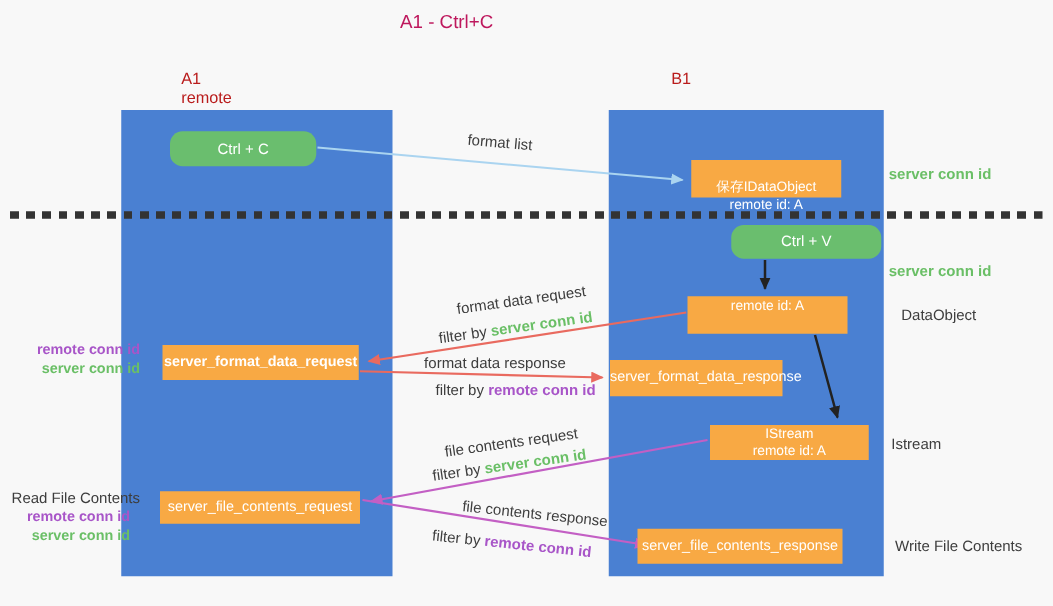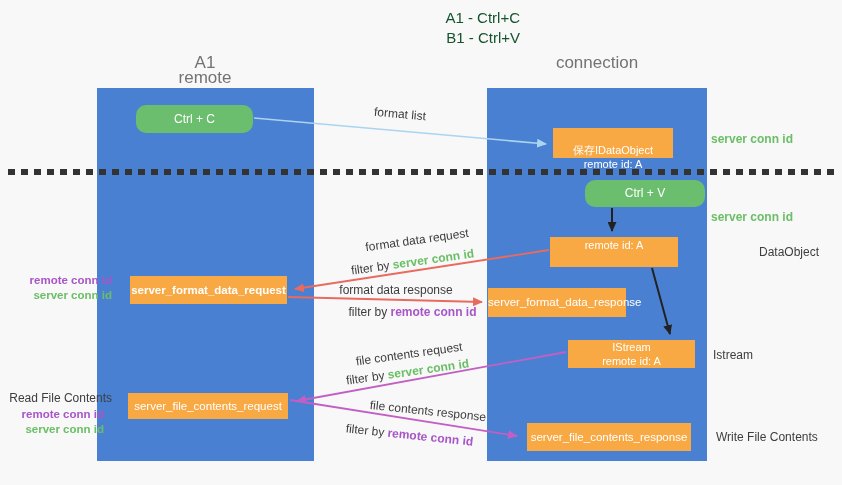--- a/index.html
+++ b/index.html
@@ -4,23 +4,23 @@
 <style>
   html,body{margin:0;padding:0;}
   body{
     width:842px;height:485px;position:relative;overflow:hidden;
     background:#f8f8f8;
     font-family:"Liberation Sans", sans-serif;
     color:#3d3d3d;
   }
   .abs{position:absolute;}
   
-  .title{left:320px;top:8px;width:200px;text-align:right;font-size:15px;line-height:20px;color:#14532d;}
+  .title{left:320px;top:8px;width:200px;text-align:left;font-size:15px;line-height:20px;color:#be185d;}
   
-  .lane-header{width:120px;text-align:center;font-size:17px;line-height:15px;color:#737373;}
+  .lane-header{width:120px;font-size:13px;line-height:15px;color:#b91c1c;}
   
   .lane{background:#4a80d2;z-index:1;}
   #lane-a{left:97px;top:88px;width:217px;height:373px;}
   #lane-b{left:487px;top:88px;width:220px;height:373px;}
   
   .divider{
     left:8px;top:169px;width:826px;height:6px;z-index:4;
     background:repeating-linear-gradient(90deg,#333 0 7px,transparent 7px 13px);
   }
   
@@ -29,21 +29,21 @@
   .node.orange{background:#f8a944;}
   .node .l{line-height:14px;font-size:11px;}
   #box-ctrl-c{left:136px;top:105px;width:117px;height:28px;line-height:28px;font-size:12px;}
   #box-save-obj{left:553px;top:128px;width:120px;height:30px;padding-top:15px;box-sizing:border-box;}
   #box-ctrl-v{left:553px;top:180px;width:120px;height:27px;line-height:27px;font-size:12px;margin-left:32px;}
   #box-getdata{left:550px;top:237px;width:128px;height:30px;padding-top:1px;box-sizing:border-box;}
   #box-fmt-req{left:130px;top:276px;width:157px;height:28px;line-height:28px;font-weight:bold;}
   #box-fmt-resp{left:488px;top:288px;width:138px;height:29px;line-height:29px;}
   #box-istream{left:568px;top:340px;width:127px;height:28px;box-sizing:border-box;}
   #box-file-req{left:128px;top:393px;width:160px;height:26px;line-height:26px;}
-  #box-file-resp{left:527px;top:423px;width:164px;height:28px;line-height:28px;}
+  #box-file-resp{left:510px;top:423px;width:164px;height:28px;line-height:28px;}
   
   #arrows{left:0;top:0;z-index:2;pointer-events:none;}
   
   .elabel{z-index:5;text-align:center;font-size:12px;color:#3d3d3d;white-space:nowrap;}
   .green-t{color:#6abf66;font-weight:bold;}
   .purple-t{color:#a855c8;font-weight:bold;}
   #lbl-format-list{left:350px;top:107px;width:100px;transform:rotate(5deg);}
   #lbl-fdr{left:347px;top:233px;width:140px;transform:rotate(-8deg);}
   #lbl-fby1{left:340px;top:255px;width:145px;transform:rotate(-8deg);}
   #lbl-fdresp{left:326px;top:283px;width:140px;}
@@ -52,38 +52,37 @@
   #lbl-fby3{left:335px;top:365px;width:145px;transform:rotate(-8deg);}
   #lbl-fcresp{left:358px;top:404px;width:140px;transform:rotate(6deg);}
   #lbl-fby4{left:337px;top:428px;width:145px;transform:rotate(6deg);}
   
   .side{z-index:5;font-size:12px;white-space:nowrap;}
   .side .cid{font-size:11.5px;font-weight:bold;}
   #left-top{left:0;top:273px;width:112px;text-align:right;line-height:15px;}
   #left-bottom{left:0;top:391px;width:112px;text-align:right;line-height:15.5px;}
   #right-scid1{left:711px;top:132px;}
   #right-scid2{left:711px;top:210px;}
-  #right-dataobject{left:721px;top:245px;margin-left:38px;}
+  #right-dataobject{left:721px;top:245px;}
   #right-istream{left:713px;top:348px;}
   #right-write{left:716px;top:430px;}
 </style>
 </head>
 <body>
 
 <div class="abs title">
   <div>A1 - Ctrl+C</div>
-  <div>B1 - Ctrl+V</div>
 </div>
 
 <div class="abs lane-header" style="left:145px;top:55px;">
   <div>A1</div>
   <div>remote</div>
 </div>
 <div class="abs lane-header" style="left:537px;top:55px;">
-  <div>connection</div>
+  <div>B1</div>
 </div>
 
 <div id="lane-a" class="abs lane"></div>
 <div id="lane-b" class="abs lane"></div>
 
 <div class="abs divider"></div>
 
 <svg id="arrows" class="abs" width="842" height="485" viewBox="0 0 842 485">
   <defs>
     <marker id="mBlue" markerUnits="userSpaceOnUse" markerWidth="11" markerHeight="9" refX="9" refY="4.5" orient="auto">

